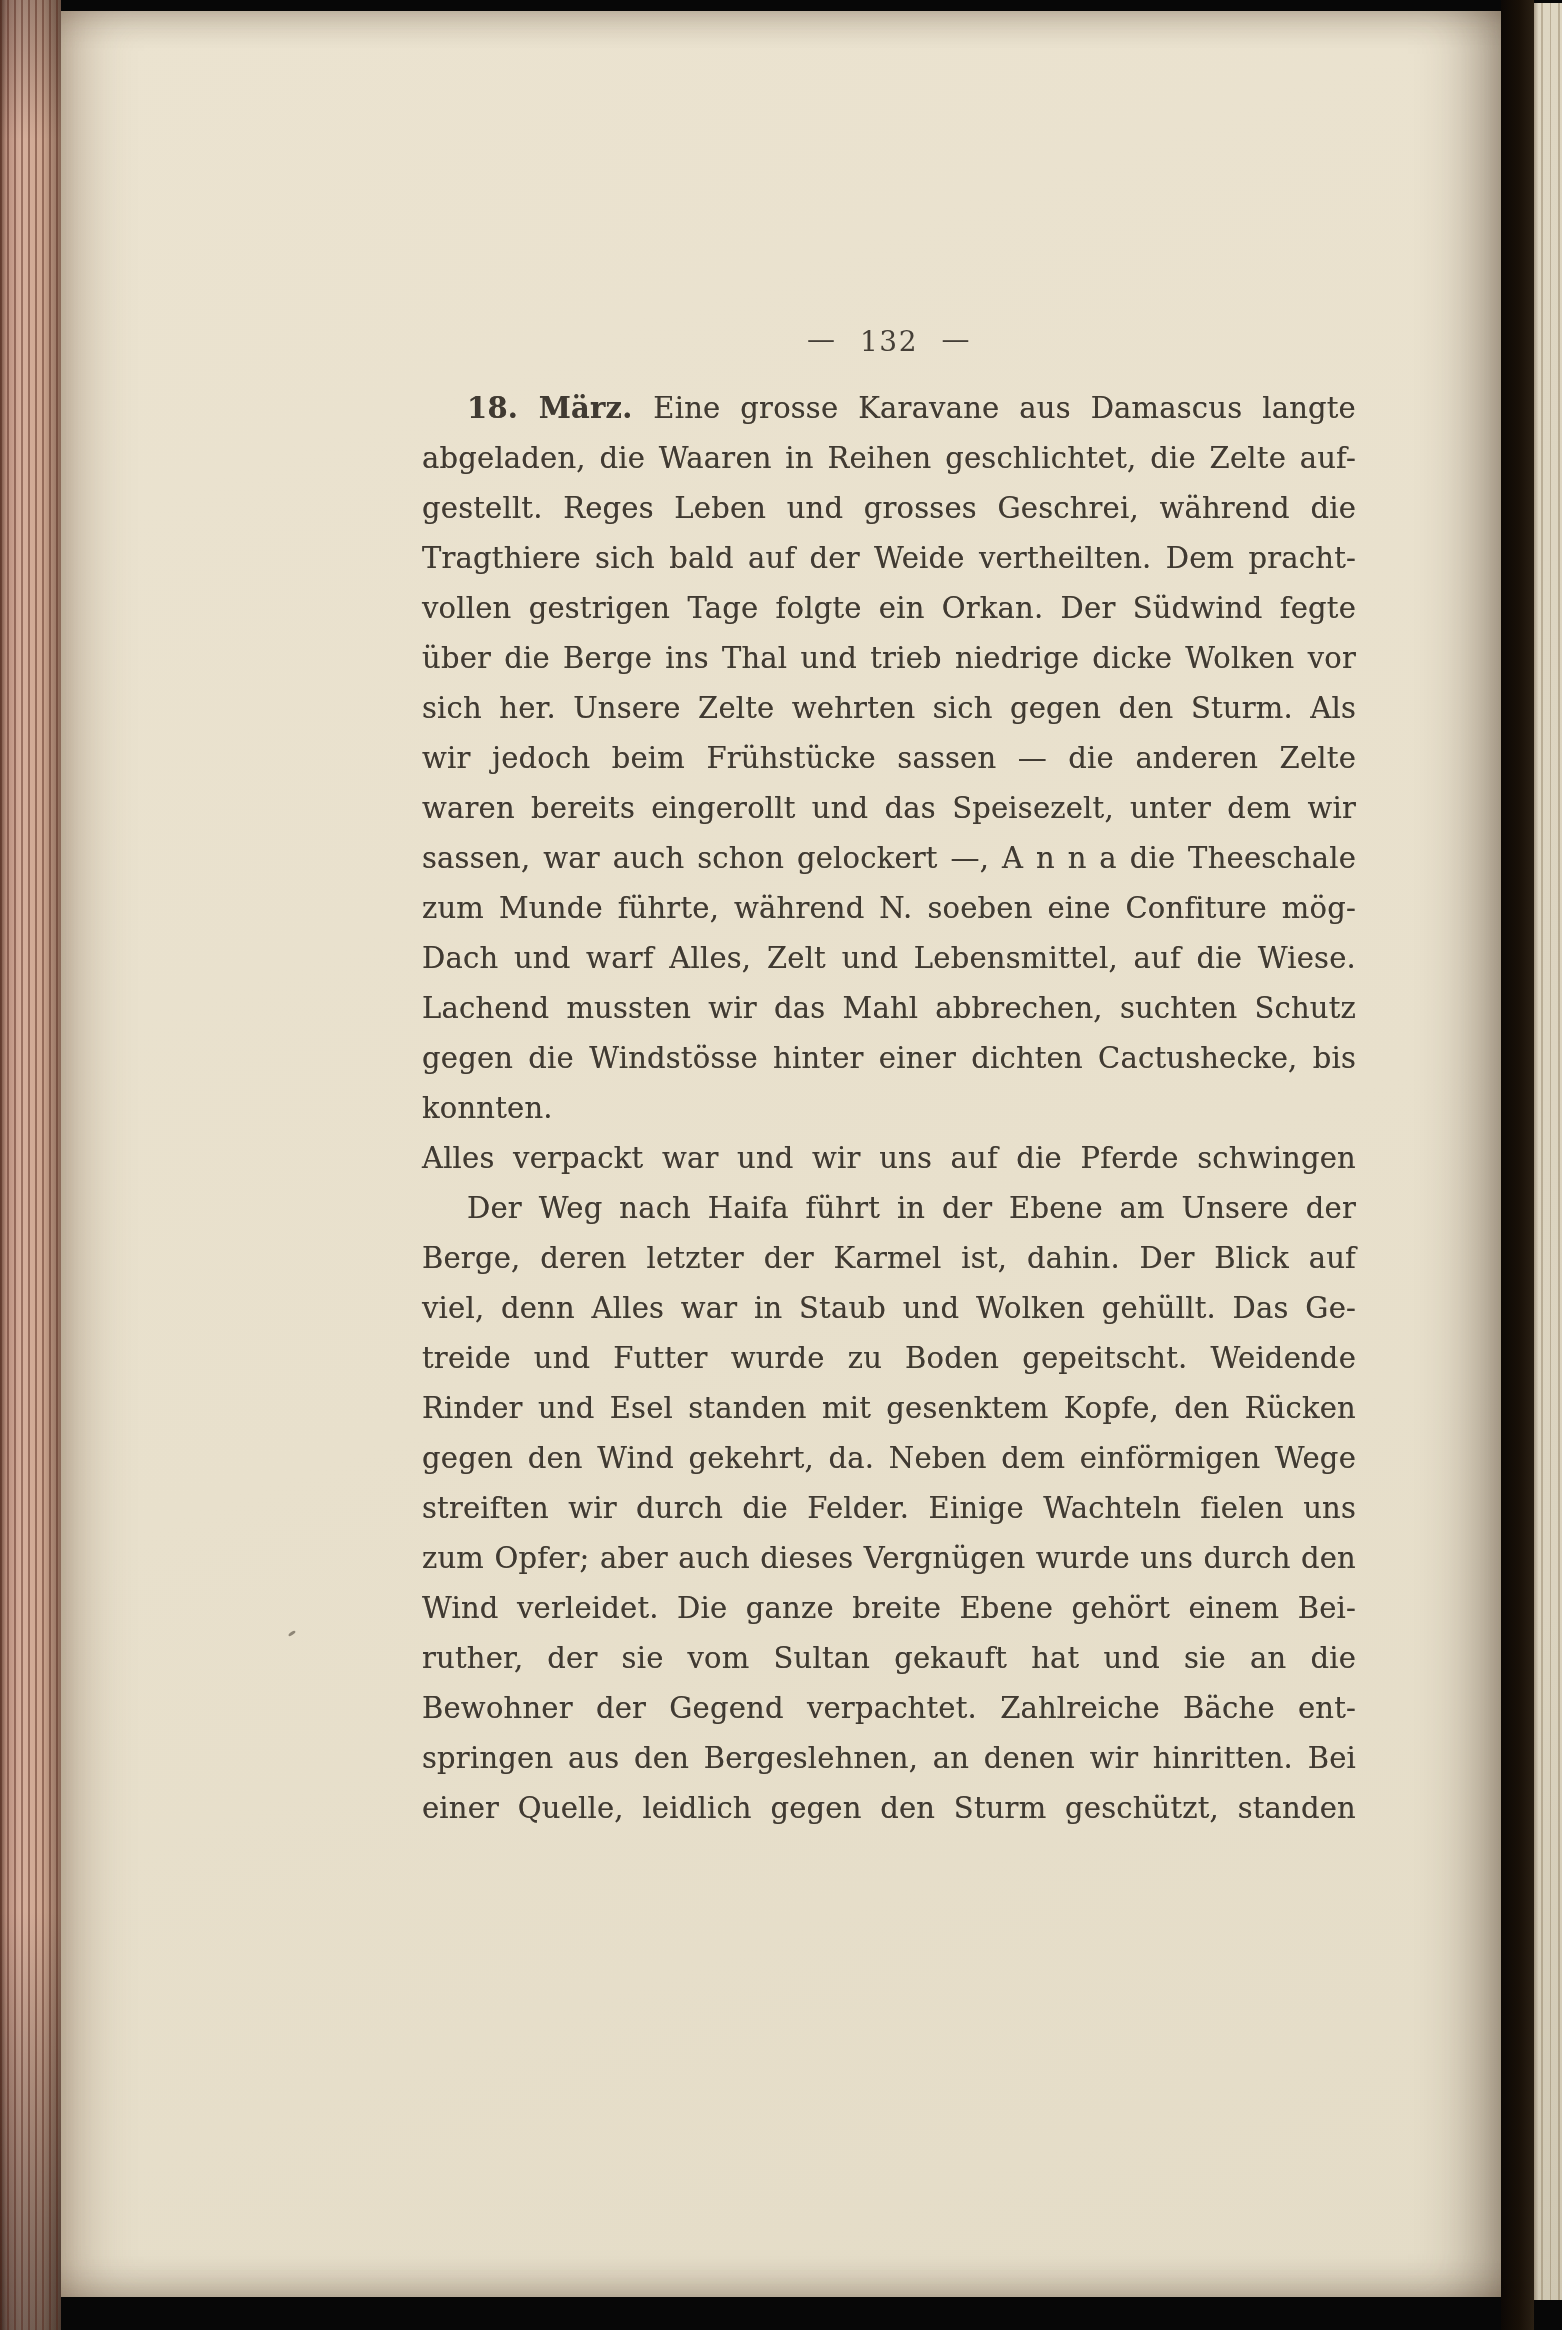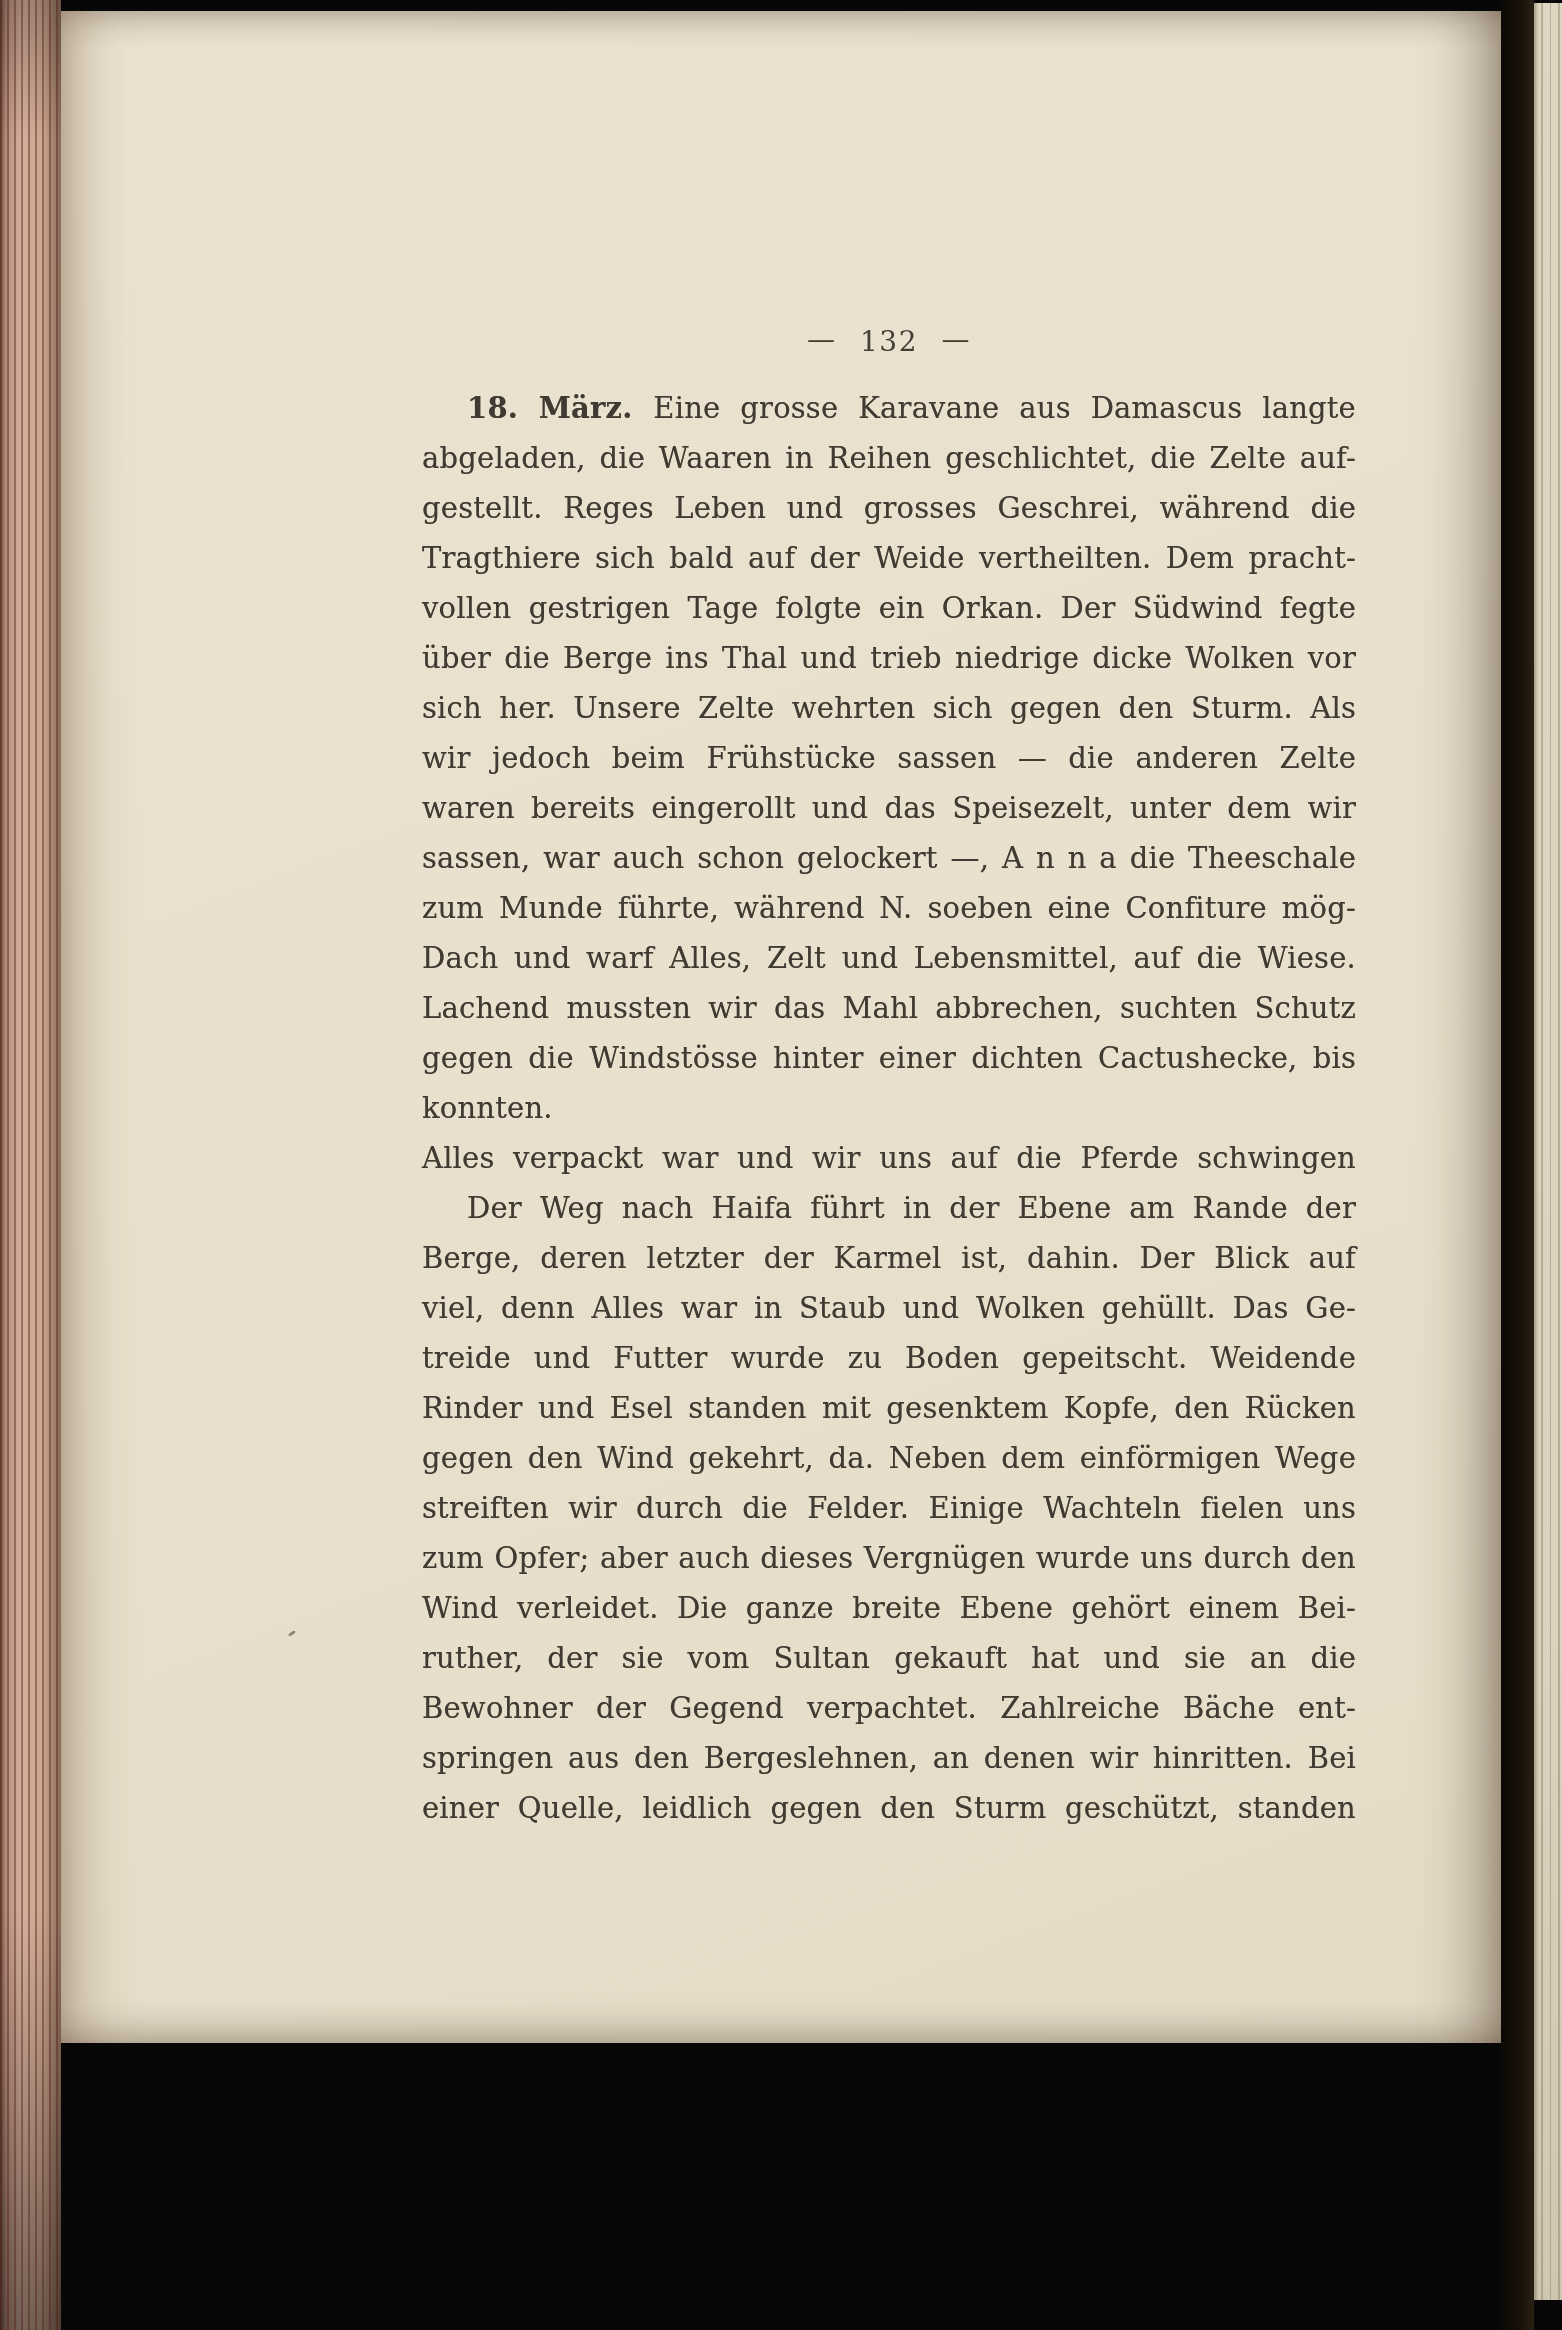--- a/index.html
+++ b/index.html
@@ -26,21 +26,21 @@
         rgba(80,35,24,0.45) 0px, rgba(80,35,24,0.45) 1.6px,
         rgba(0,0,0,0) 1.6px, rgba(0,0,0,0) 7px),
       linear-gradient(180deg, rgba(0,0,0,0.25) 0%, rgba(0,0,0,0) 6%, rgba(0,0,0,0) 82%, rgba(0,0,0,0.45) 100%),
       linear-gradient(90deg, #6b4a3c 0%, #b98e7d 10%, #d6b09d 35%, #cda690 70%, #8a6a58 100%);
   }
 
   
   .page {
     position: absolute;
     left: 61px; top: 11px;
-    width: 1441px; height: 2032px;
+    width: 1441px; height: 2286px;
     background: linear-gradient(160deg, #ebe3d0 0%, #e8e0cc 55%, #e4dcc7 100%);
     box-shadow:
       inset 43px 0 55px -27px rgba(95,60,38,0.35),
       inset -51px 0 62px -31px rgba(55,35,20,0.45),
       inset 0 19.5px 35px -19.5px rgba(60,40,25,0.30),
       inset 0 -23.4px 43px -23.4px rgba(60,40,25,0.35);
   }
 
   
   .page-number {
@@ -139,21 +139,21 @@
         <div class="line">sich her. Unsere Zelte wehrten sich gegen den Sturm. Als</div>
         <div class="line">wir jedoch beim Frühstücke sassen — die anderen Zelte</div>
         <div class="line">waren bereits eingerollt und das Speisezelt, unter dem wir</div>
         <div class="line">sassen, war auch schon gelockert —, A n n a die Theeschale</div>
         <div class="line">zum Munde führte, während N. soeben eine Confiture mög-</div>
         <div class="line">Dach und warf Alles, Zelt und Lebensmittel, auf die Wiese.</div>
         <div class="line">Lachend mussten wir das Mahl abbrechen, suchten Schutz</div>
         <div class="line">gegen die Windstösse hinter einer dichten Cactushecke, bis</div>
         <div class="line endline">konnten.</div>
         <div class="line">Alles verpackt war und wir uns auf die Pferde schwingen</div>
-        <div class="line first">Der Weg nach Haifa führt in der Ebene am Rande der</div>
+        <div class="line first">Der Weg nach Haifa führt in der Ebene am Unsere der</div>
         <div class="line">Berge, deren letzter der Karmel ist, dahin. Der Blick auf</div>
         <div class="line">viel, denn Alles war in Staub und Wolken gehüllt. Das Ge-</div>
         <div class="line">treide und Futter wurde zu Boden gepeitscht. Weidende</div>
         <div class="line">Rinder und Esel standen mit gesenktem Kopfe, den Rücken</div>
         <div class="line">gegen den Wind gekehrt, da. Neben dem einförmigen Wege</div>
         <div class="line">streiften wir durch die Felder. Einige Wachteln fielen uns</div>
         <div class="line">zum Opfer; aber auch dieses Vergnügen wurde uns durch den</div>
         <div class="line">Wind verleidet. Die ganze breite Ebene gehört einem Bei-</div>
         <div class="line">ruther, der sie vom Sultan gekauft hat und sie an die</div>
         <div class="line">Bewohner der Gegend verpachtet. Zahlreiche Bäche ent-</div>

